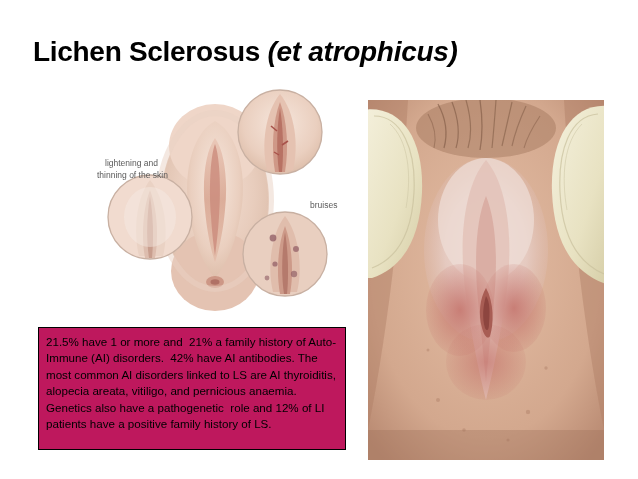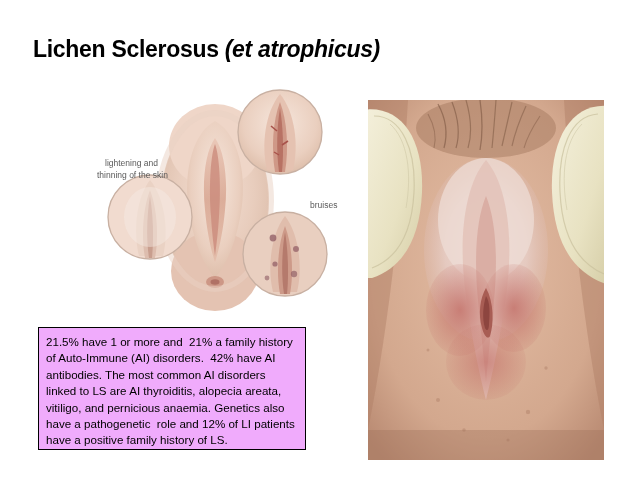--- a/index.html
+++ b/index.html
@@ -13,21 +13,21 @@
     position: relative;
     overflow: hidden;
     font-family: "Liberation Sans", sans-serif;
   }
 
   
   #slide-title {
     position: absolute;
     left: 33px;
     top: 36px;
-    font-size: 23px;
+    font-size: 28px;
     font-weight: bold;
     color: #000000;
     letter-spacing: -0.3px;
     white-space: nowrap;
   }
   #slide-title .title-italic {
     font-style: italic;
   }
 
   
@@ -57,24 +57,24 @@
     overflow: hidden;
     background: #d7b49c;
   }
   #clinical-photo svg { display:block; }
 
   
   #fact-box {
     position: absolute;
     left: 38px;
     top: 327px;
-    width: 268px;
+    width: 308px;
     height: 123px;
     border: 1.6px solid #000000;
-    background: #f0abfc;
+    background: #be185d;
     box-sizing: border-box;
     padding: 6px 7px 0 7px;
   }
   #fact-box-text {
     font-size: 11.6px;
     line-height: 16.4px;
     color: #000000;
     white-space: pre-wrap;
   }
 </style>

